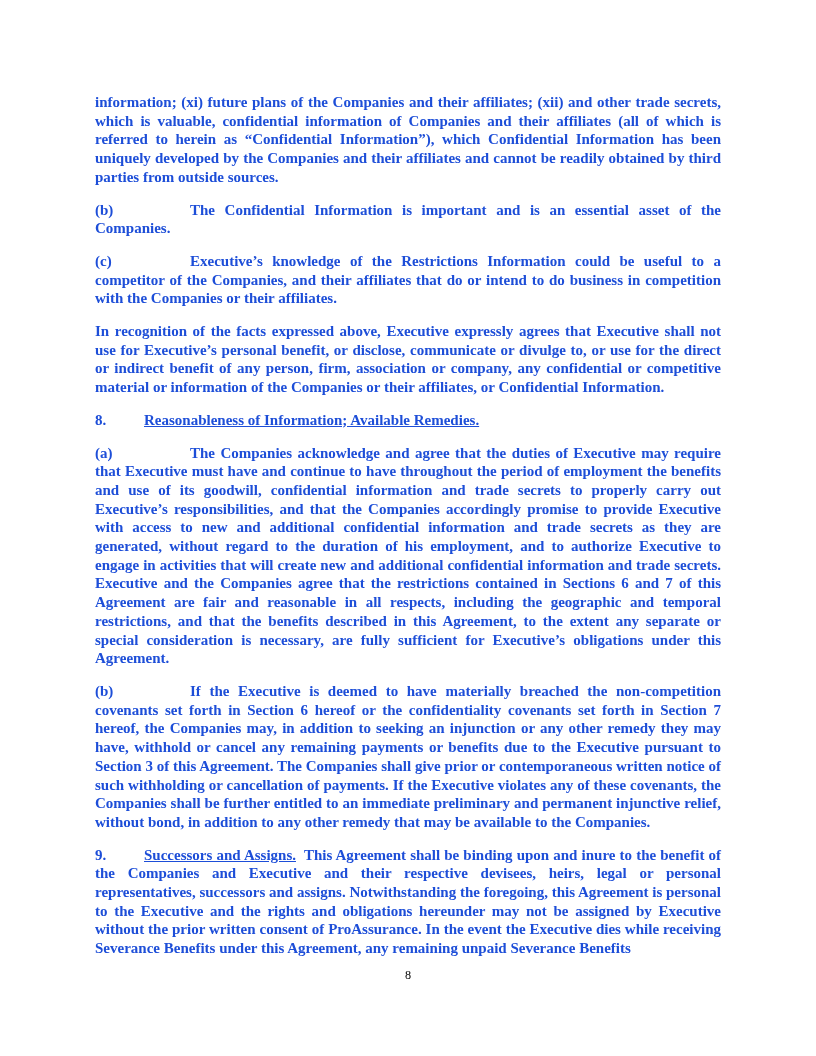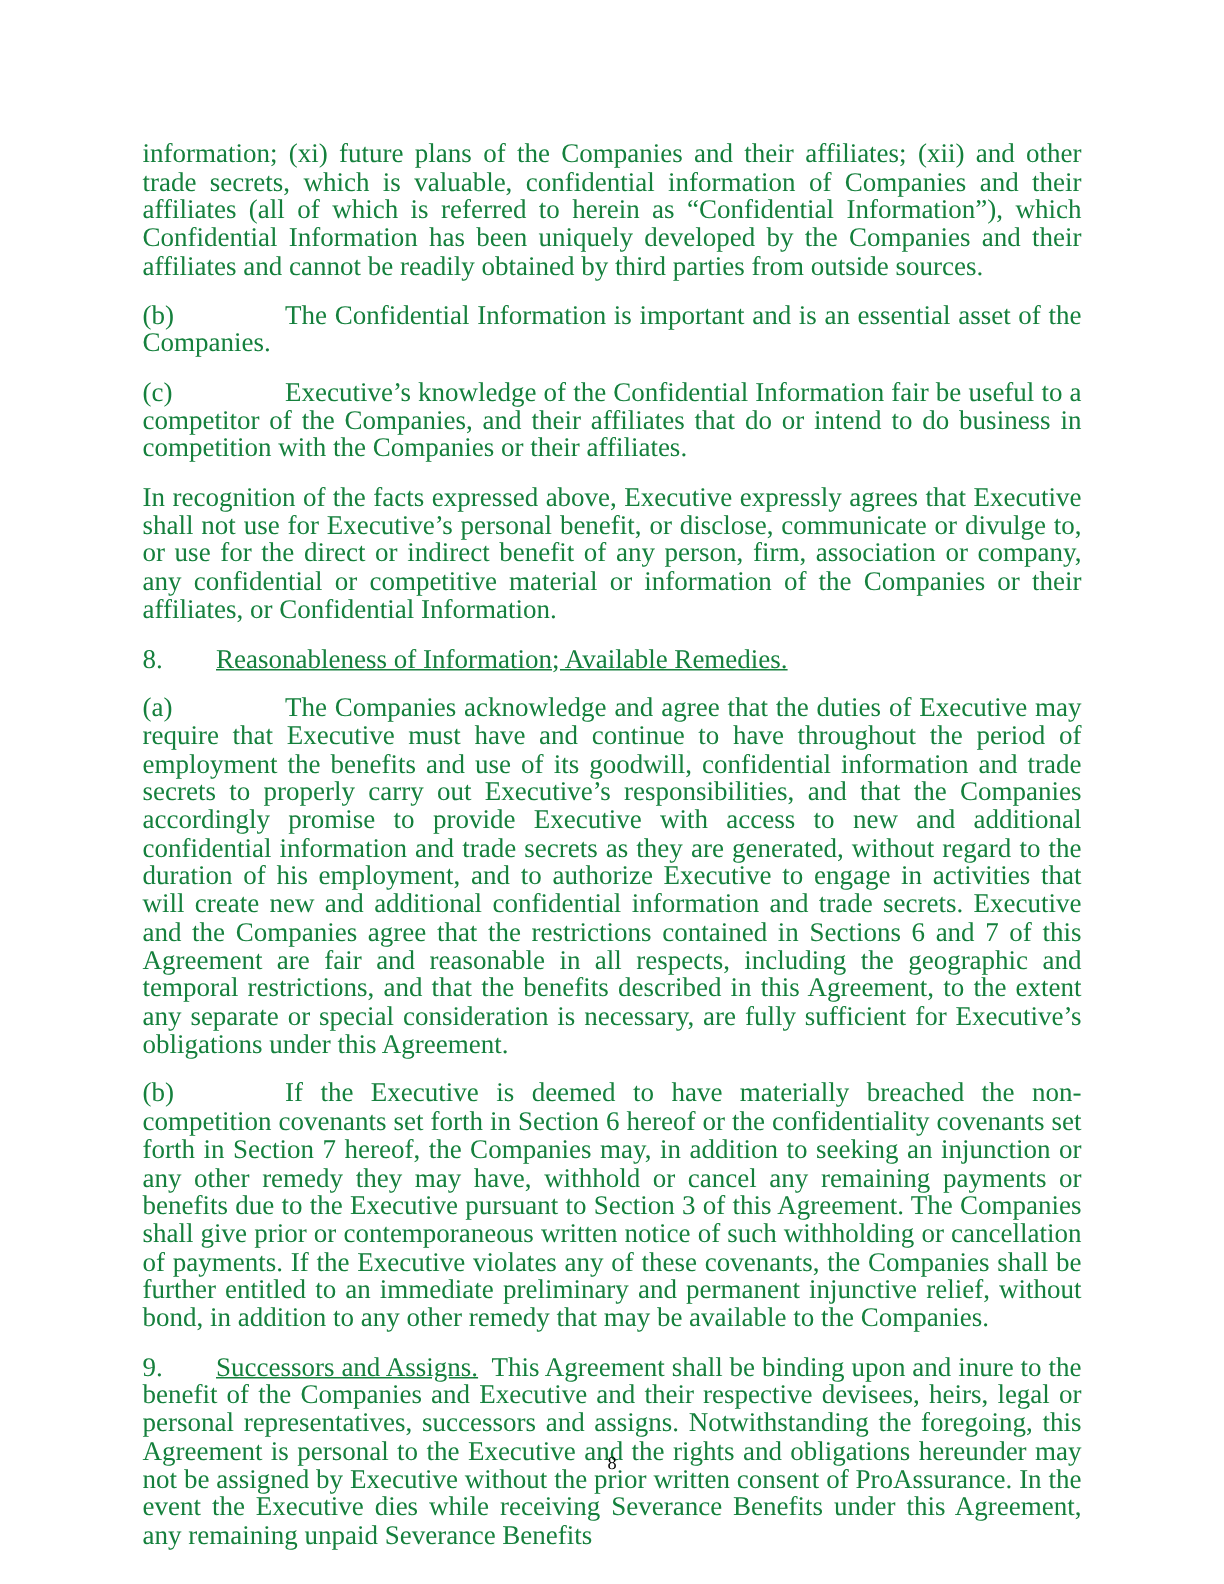--- a/index.html
+++ b/index.html
@@ -15,24 +15,25 @@
     margin: 0 auto;
     overflow: hidden;
     box-sizing: border-box;
   }
   .content {
     position: absolute;
     left: 95px;
     top: 93px;
     width: 626px;
     font-family: "Liberation Serif", "DejaVu Serif", serif;
-    font-size: 18px;
+    font-size: 15px;
     line-height: 18.7px;
-    color: #15803d;
+    color: #1d4ed8;
     text-align: justify;
+    font-weight: bold;
     -webkit-font-smoothing: none;
   }
   p {
     margin: 0;
     text-align: justify;
     text-justify: inter-word;
   }
   
   .gap {
     margin-top: 14px;
@@ -82,21 +83,21 @@
 <body>
 
 <div class="page">
 
   <div class="content">
 
     <p class="flush">information; (xi) future plans of the Companies and their affiliates; (xii) and other trade secrets, which is valuable, confidential information of Companies and their affiliates (all of which is referred to herein as “Confidential Information”), which Confidential Information has been uniquely developed by the Companies and their affiliates and cannot be readily obtained by third parties from outside sources.</p>
 
     <p class="gap lettered"><span class="marker"><span class="marker-label">(b)</span></span><span>The Confidential Information is important and is an essential asset of the Companies.</span></p>
 
-    <p class="gap lettered"><span class="marker"><span class="marker-label">(c)</span></span><span>Executive’s knowledge of the Confidential Information fair be useful to a competitor of the Companies, and their affiliates that do or intend to do business in competition with the Companies or their affiliates.</span></p>
+    <p class="gap lettered"><span class="marker"><span class="marker-label">(c)</span></span><span>Executive’s knowledge of the Restrictions Information could be useful to a competitor of the Companies, and their affiliates that do or intend to do business in competition with the Companies or their affiliates.</span></p>
 
     <p class="gap flush">In recognition of the facts expressed above, Executive expressly agrees that Executive shall not use for Executive’s personal benefit, or disclose, communicate or divulge to, or use for the direct or indirect benefit of any person, firm, association or company, any confidential or competitive material or information of the Companies or their affiliates, or Confidential Information.</p>
 
     <p class="gap numbered"><span class="num"><span class="num-label">8.</span></span><span class="u">Reasonableness of Information; Available Remedies.</span></p>
 
     <p class="gap lettered"><span class="marker"><span class="marker-label">(a)</span></span><span>The Companies acknowledge and agree that the duties of Executive may require that Executive must have and continue to have throughout the period of employment the benefits and use of its goodwill, confidential information and trade secrets to properly carry out Executive’s responsibilities, and that the Companies accordingly promise to provide Executive with access to new and additional confidential information and trade secrets as they are generated, without regard to the duration of his employment, and to authorize Executive to engage in activities that will create new and additional confidential information and trade secrets.  Executive and the Companies agree that the restrictions contained in Sections 6 and 7 of this Agreement are fair and reasonable in all respects, including the geographic and temporal restrictions, and that the benefits described in this Agreement, to the extent any separate or special consideration is necessary, are fully sufficient for Executive’s obligations under this Agreement.</span></p>
 
     <p class="gap lettered"><span class="marker"><span class="marker-label">(b)</span></span><span>If the Executive is deemed to have materially breached the non-competition covenants set forth in Section 6 hereof or the confidentiality covenants set forth in Section 7 hereof, the Companies may, in addition to seeking an injunction or any other remedy they may have, withhold or cancel any remaining payments or benefits due to the Executive pursuant to Section 3 of this Agreement.  The Companies shall give prior or contemporaneous written notice of such withholding or cancellation of payments.  If the Executive violates any of these covenants, the Companies shall be further entitled to an immediate preliminary and permanent injunctive relief, without bond, in addition to any other remedy that may be available to the Companies.</span></p>
 
     <p class="gap numbered last-line"><span class="num"><span class="num-label">9.</span></span><span class="u">Successors and Assigns.</span><span>&nbsp; <span>This Agreement shall be binding upon and inure to the benefit of the Companies and Executive and their respective devisees, heirs, legal or personal representatives, successors and assigns.  Notwithstanding the foregoing, this Agreement is personal to the Executive and the rights and obligations hereunder may not be assigned by Executive without the prior written consent of ProAssurance. In the event the Executive dies while receiving Severance Benefits under this Agreement, any remaining unpaid Severance Benefits</span></span></p>

